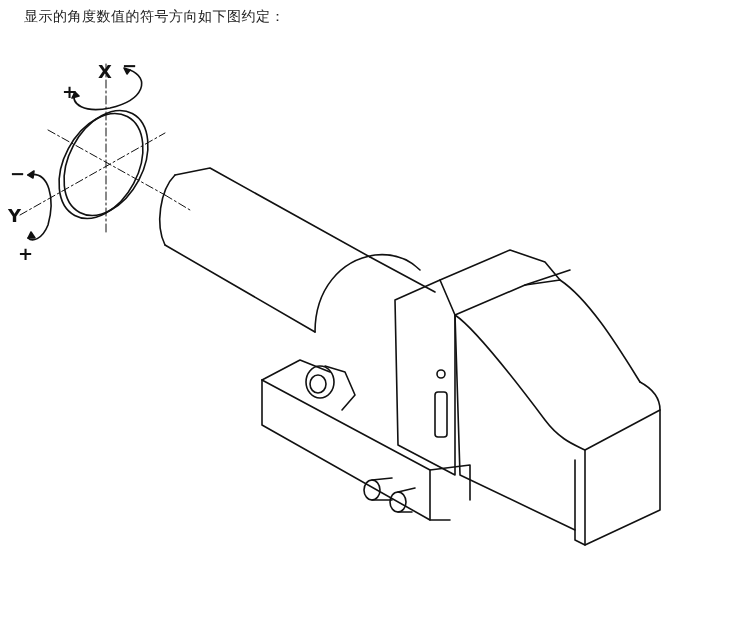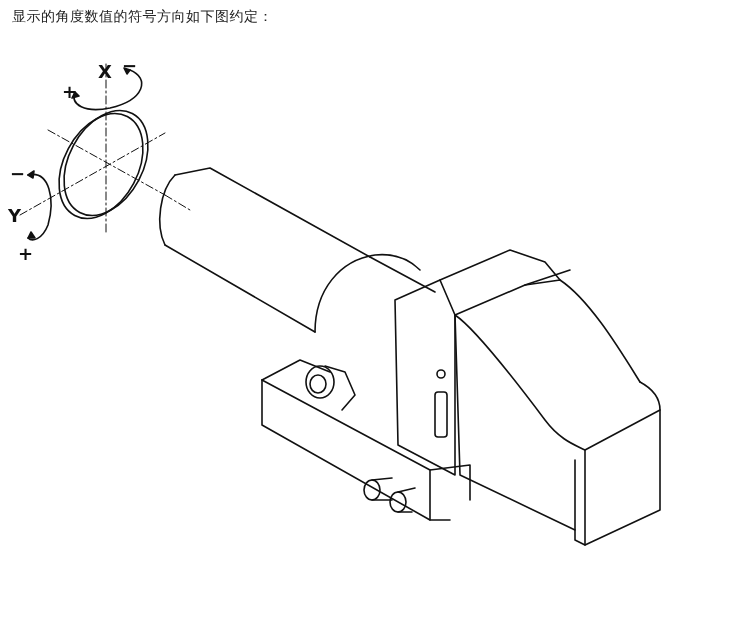--- a/index.html
+++ b/index.html
@@ -1,17 +1,17 @@
 <!DOCTYPE html>
 <html><head>
 <meta charset="utf-8">
 <style>
   html, body { margin:0; padding:0; background:#ffffff; }
   body { width:740px; height:626px; position:relative; overflow:hidden; font-family:"DejaVu Serif", serif; }
-  .caption { position:absolute; left:12px; top:8px; font-size:14px; color:#222; letter-spacing:0.5px; }
+  .caption { position:absolute; left:24px; top:8px; font-size:14px; color:#222; letter-spacing:0.5px; }
   svg { position:absolute; left:0; top:0; }
   .lbl { font-family:"DejaVu Sans", sans-serif; font-weight:bold; font-size:18px; fill:#111; }
 </style>
 </head>
 <body>
 
 <div class="caption">显示的角度数值的符号方向如下图约定：</div>
 
 <svg width="740" height="626" viewBox="0 0 740 626" fill="none" stroke="#111" stroke-width="1.6" stroke-linejoin="round" stroke-linecap="round">
 

